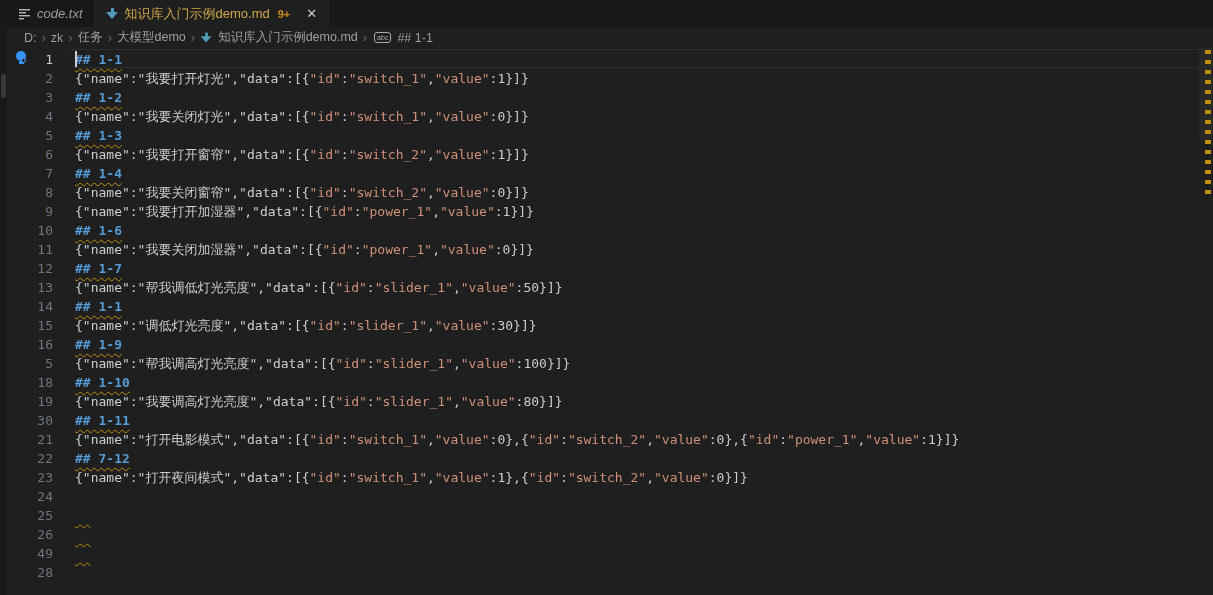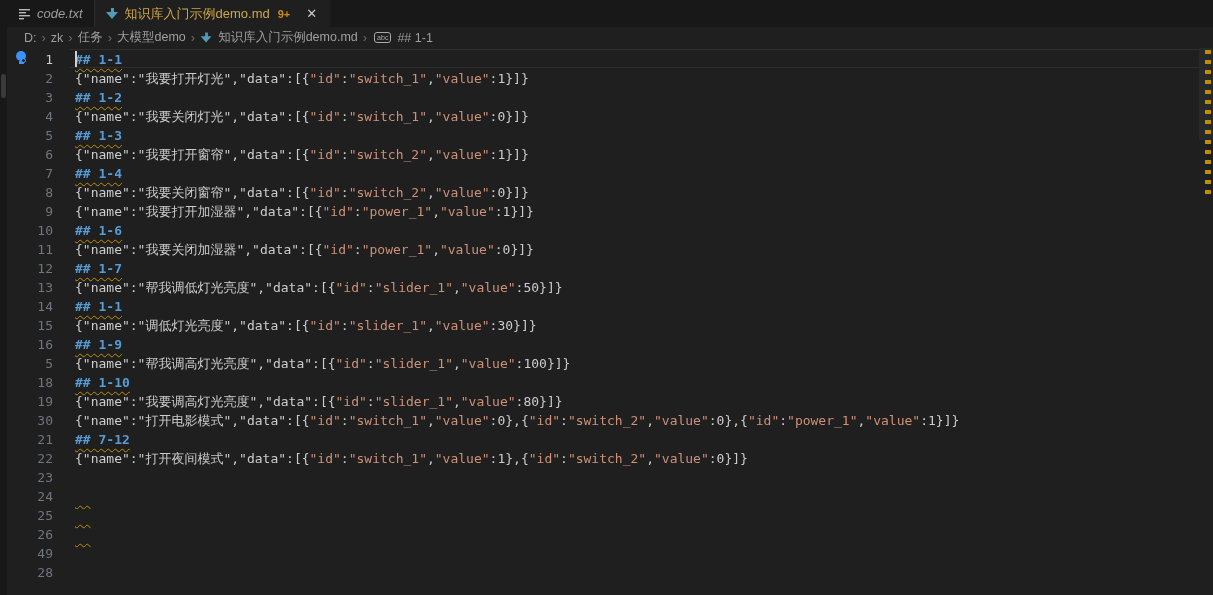--- a/index.html
+++ b/index.html
@@ -169,20 +169,21 @@
           <div class="code-line"><span class="heading squig">## 1-6</span></div>
           <div class="code-line"><span class="plain">{"name":"我要关闭加湿器","data":[</span><span class="plain">{</span><span class="str">"id"</span><span class="plain">:</span><span class="str">"power_1"</span><span class="plain">,</span><span class="str">"value"</span><span class="plain">:0}</span><span class="plain">]}</span></div>
           <div class="code-line"><span class="heading squig">## 1-7</span></div>
           <div class="code-line"><span class="plain">{"name":"帮我调低灯光亮度","data":[</span><span class="plain">{</span><span class="str">"id"</span><span class="plain">:</span><span class="str">"slider_1"</span><span class="plain">,</span><span class="str">"value"</span><span class="plain">:50}</span><span class="plain">]}</span></div>
           <div class="code-line"><span class="heading squig">## 1-1</span></div>
           <div class="code-line"><span class="plain">{"name":"调低灯光亮度","data":[</span><span class="plain">{</span><span class="str">"id"</span><span class="plain">:</span><span class="str">"slider_1"</span><span class="plain">,</span><span class="str">"value"</span><span class="plain">:30}</span><span class="plain">]}</span></div>
           <div class="code-line"><span class="heading squig">## 1-9</span></div>
           <div class="code-line"><span class="plain">{"name":"帮我调高灯光亮度","data":[</span><span class="plain">{</span><span class="str">"id"</span><span class="plain">:</span><span class="str">"slider_1"</span><span class="plain">,</span><span class="str">"value"</span><span class="plain">:100}</span><span class="plain">]}</span></div>
           <div class="code-line"><span class="heading squig">## 1-10</span></div>
           <div class="code-line"><span class="plain">{"name":"我要调高灯光亮度","data":[</span><span class="plain">{</span><span class="str">"id"</span><span class="plain">:</span><span class="str">"slider_1"</span><span class="plain">,</span><span class="str">"value"</span><span class="plain">:80}</span><span class="plain">]}</span></div>
+          <div class="code-line"><span class="heading squig">## 1-11</span></div>
           <div class="code-line"><span class="plain">{"name":"打开电影模式","data":[</span><span class="plain">{</span><span class="str">"id"</span><span class="plain">:</span><span class="str">"switch_1"</span><span class="plain">,</span><span class="str">"value"</span><span class="plain">:0}</span><span class="plain">,</span><span class="plain">{</span><span class="str">"id"</span><span class="plain">:</span><span class="str">"switch_2"</span><span class="plain">,</span><span class="str">"value"</span><span class="plain">:0}</span><span class="plain">,</span><span class="plain">{</span><span class="str">"id"</span><span class="plain">:</span><span class="str">"power_1"</span><span class="plain">,</span><span class="str">"value"</span><span class="plain">:1}</span><span class="plain">]}</span></div>
           <div class="code-line"><span class="heading squig">## 7-12</span></div>
           <div class="code-line"><span class="plain">{"name":"打开夜间模式","data":[</span><span class="plain">{</span><span class="str">"id"</span><span class="plain">:</span><span class="str">"switch_1"</span><span class="plain">,</span><span class="str">"value"</span><span class="plain">:1}</span><span class="plain">,</span><span class="plain">{</span><span class="str">"id"</span><span class="plain">:</span><span class="str">"switch_2"</span><span class="plain">,</span><span class="str">"value"</span><span class="plain">:0}</span><span class="plain">]}</span></div>
           <div class="code-line"></div>
           <div class="code-line"><span class="mark-squig">&nbsp;&nbsp;</span></div>
           <div class="code-line"><span class="mark-squig">&nbsp;&nbsp;</span></div>
           <div class="code-line"><span class="mark-squig">&nbsp;&nbsp;</span></div>
         </div>
       <div class="cursor"></div>
       <div class="scrollbar"></div>

